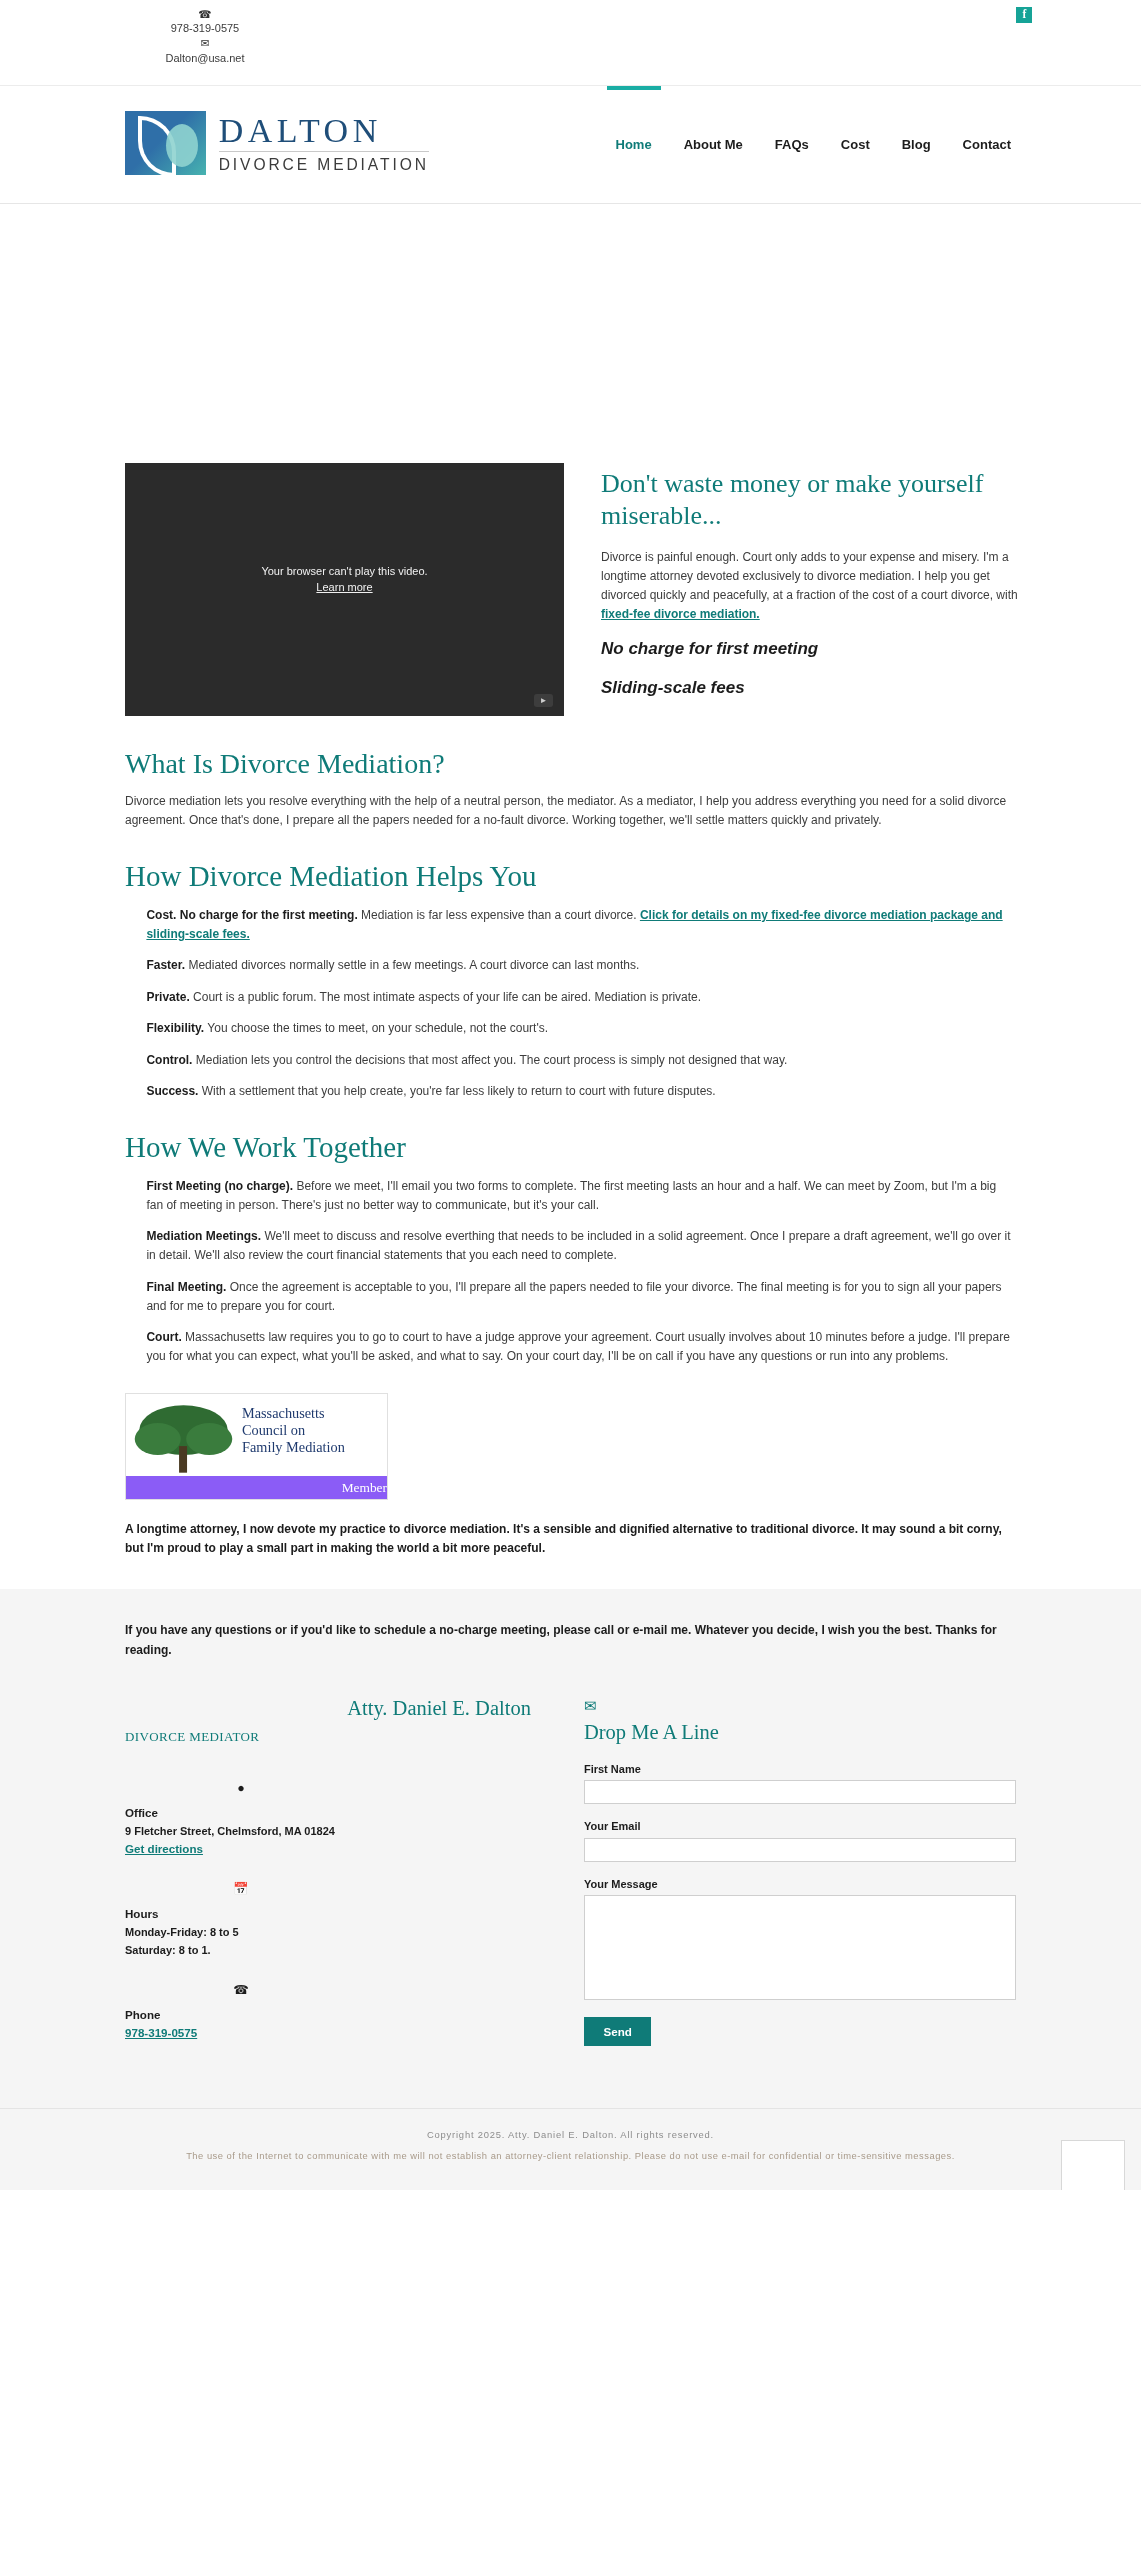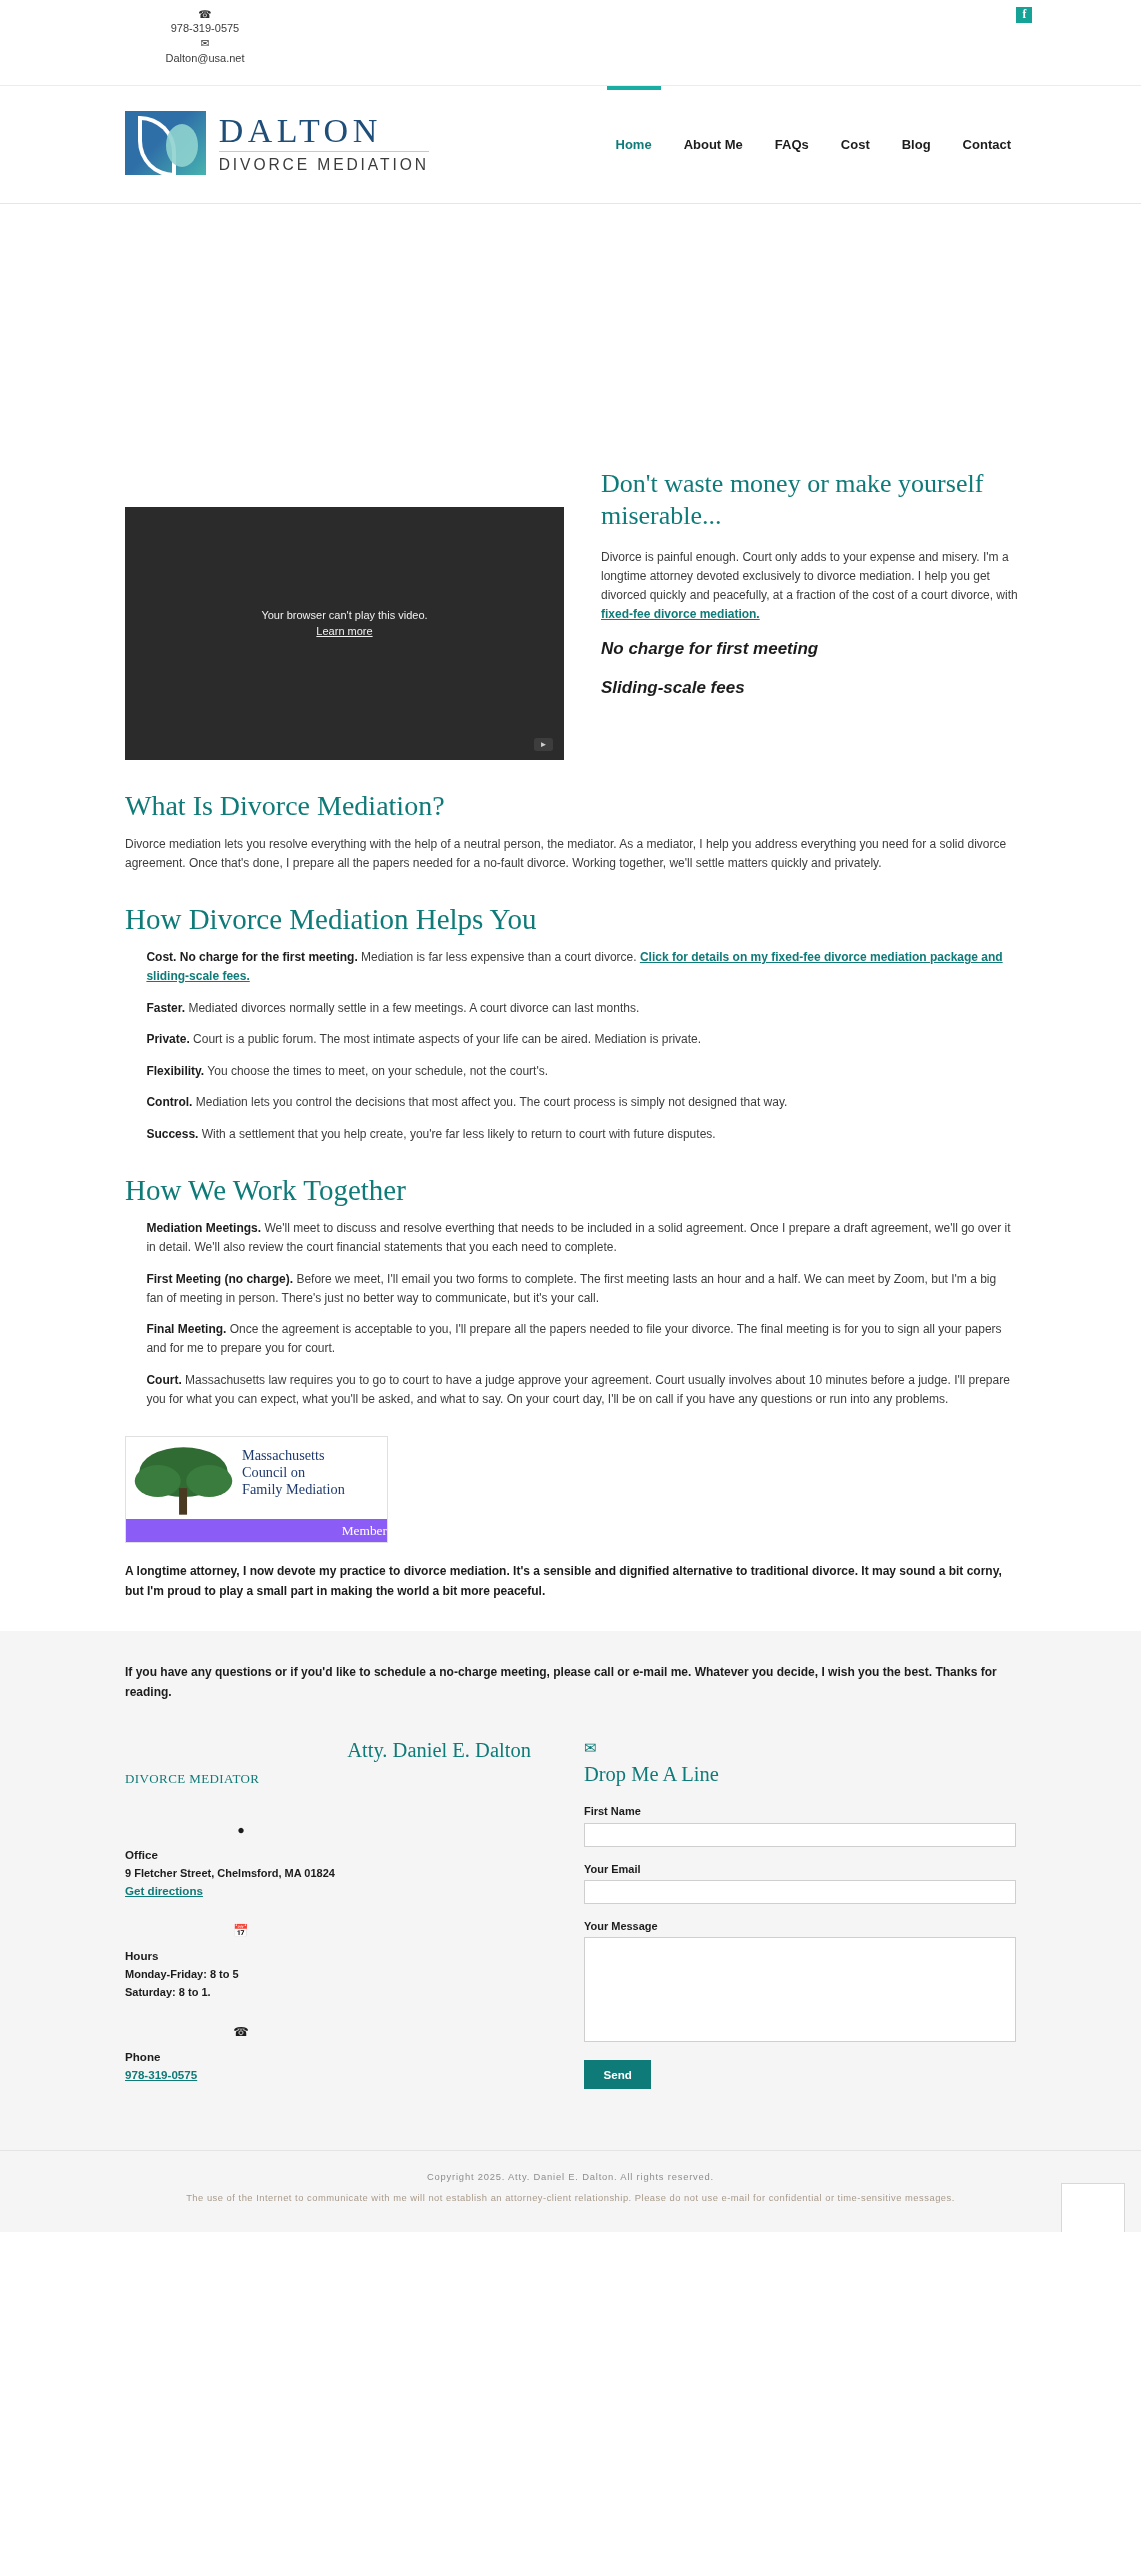--- a/index.html
+++ b/index.html
@@ -144,21 +144,20 @@
     gap: 37px;
     align-items: flex-start;
   }
   .video-box {
     width: 439px;
     height: 253px;
     background: #2b2b2b;
     position: relative;
     margin-left: 36px;
     flex: none;
-    margin-top: 44px;
   }
   .video-msg {
     position: absolute;
     top: 100px;
     left: 0; right: 0;
     text-align: center;
     color: #f1f1f1;
     font-size: 11px;
     line-height: 16px;
   }
@@ -466,24 +465,24 @@
       <li>
         <b>Success.</b><span> With a settlement that you help create, you're far less likely to return to court with future disputes.</span>
       </li>
     </ul>
   </div>
 
   <div class="section">
     <h2 class="sec-h big">How We Work Together</h2>
     <ul class="bullets">
       <li>
+        <b>First Meeting (no charge).</b><span> Before we meet, I'll email you two forms to complete. The first meeting lasts an hour and a half. We can meet by Zoom, but I'm a big fan of meeting in person. There's just no better way to communicate, but it's your call.</span>
+      </li>
+      <li>
         <b>Mediation Meetings.</b><span> We'll meet to discuss and resolve everthing that needs to be included in a solid agreement. Once I prepare a draft agreement, we'll go over it in detail. We'll also review the court financial statements that you each need to complete.</span>
-      </li>
-      <li>
-        <b>First Meeting (no charge).</b><span> Before we meet, I'll email you two forms to complete. The first meeting lasts an hour and a half. We can meet by Zoom, but I'm a big fan of meeting in person. There's just no better way to communicate, but it's your call.</span>
       </li>
       <li>
         <b>Final Meeting.</b><span> Once the agreement is acceptable to you, I'll prepare all the papers needed to file your divorce. The final meeting is for you to sign all your papers and for me to prepare you for court.</span>
       </li>
       <li>
         <b>Court.</b><span> Massachusetts law requires you to go to court to have a judge approve your agreement. Court usually involves about 10 minutes before a judge. I'll prepare you for what you can expect, what you'll be asked, and what to say. On your court day, I'll be on call if you have any questions or run into any problems.</span>
       </li>
     </ul>
   </div>
 

